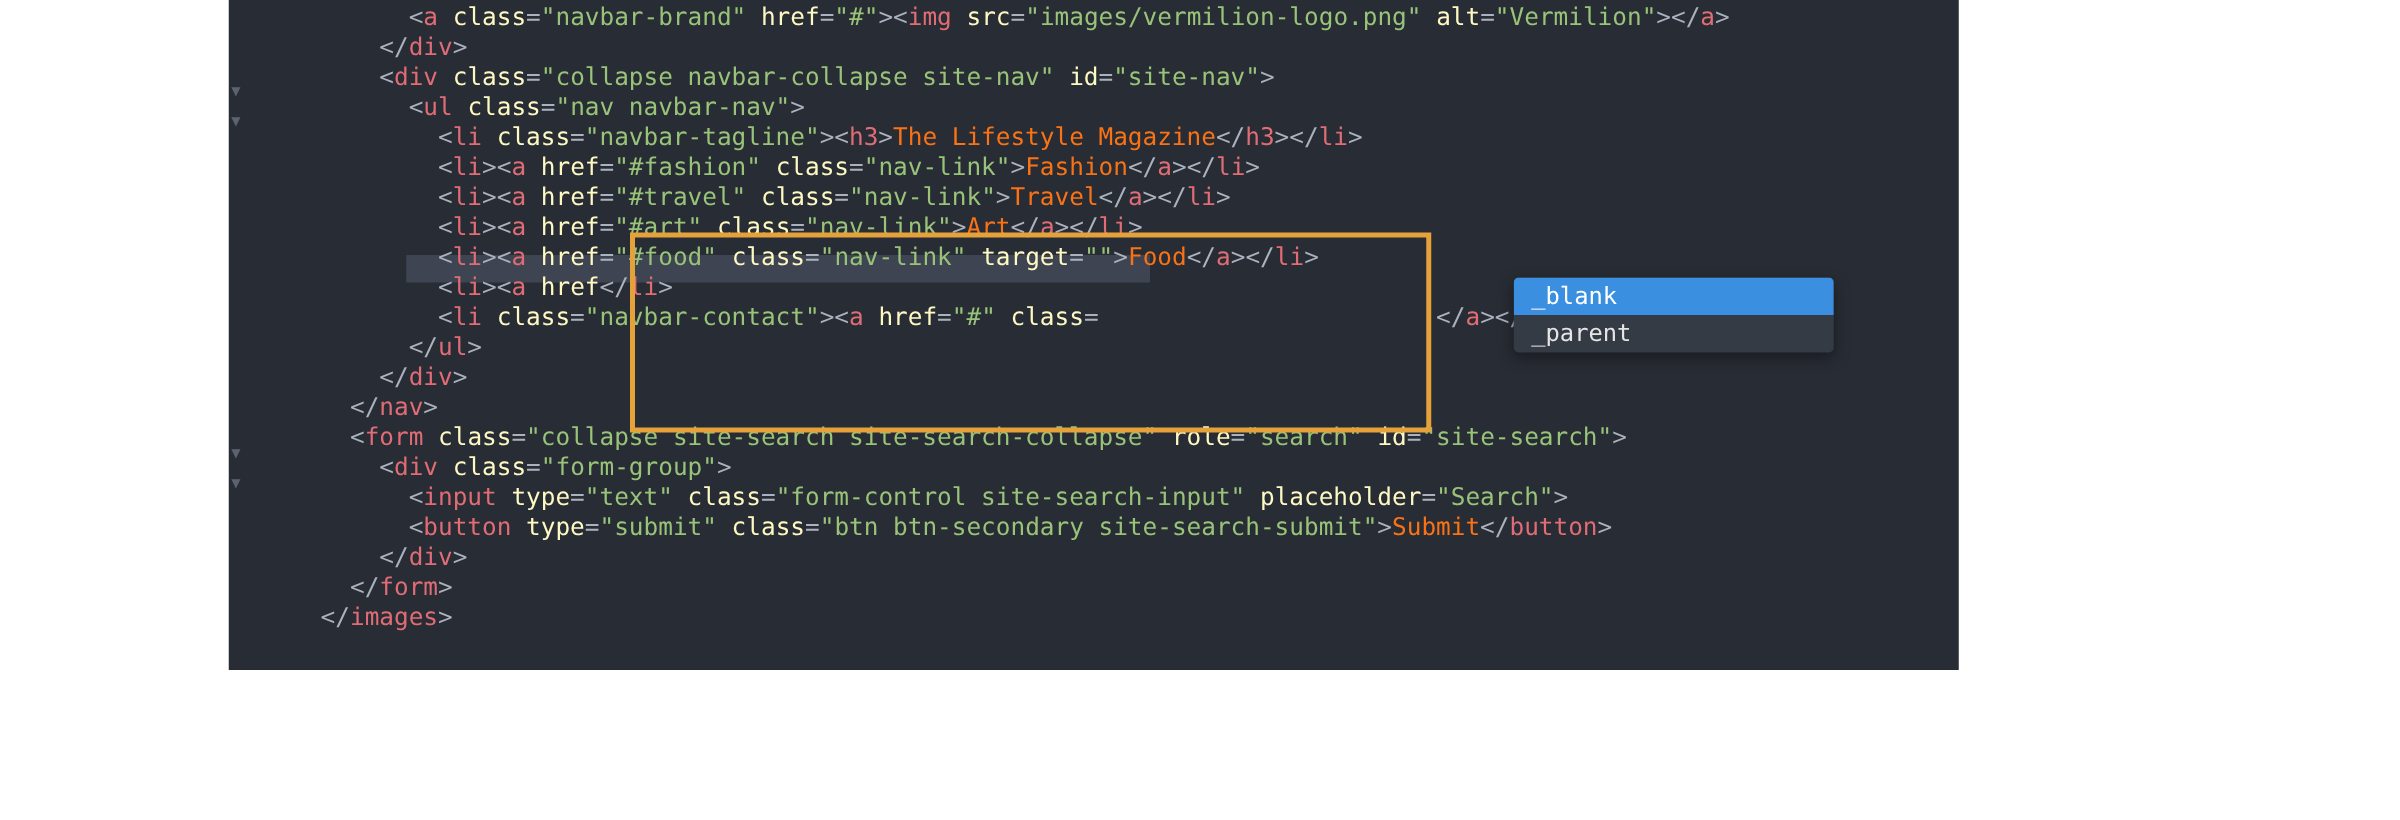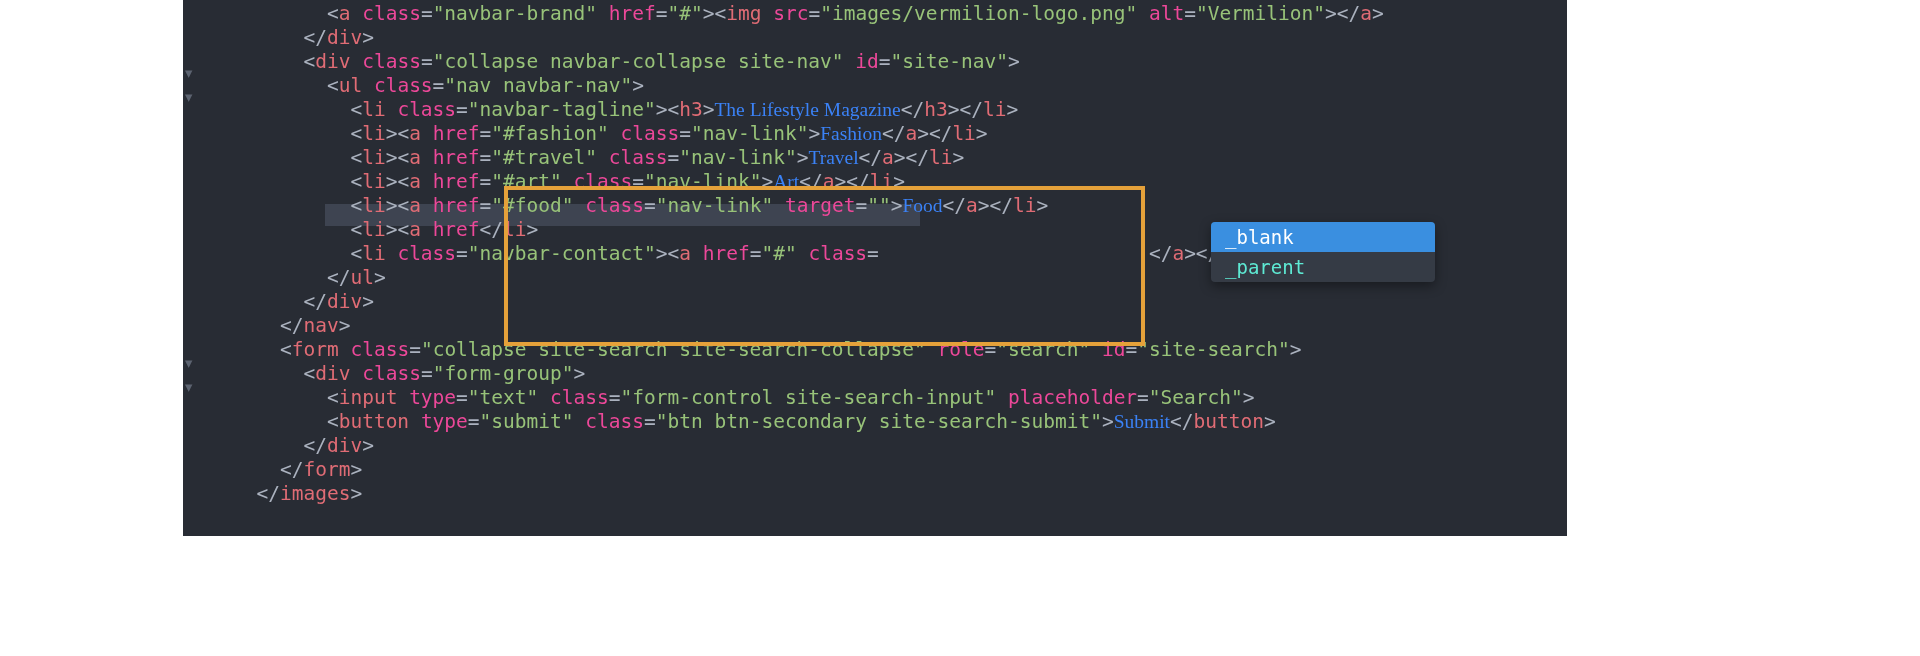--- a/index.html
+++ b/index.html
@@ -29,23 +29,23 @@
   }
   .code {
     position: absolute;
     left: 50px;
     top: 2px;
     white-space: pre;
     font-family: inherit;
   }
   .bracket { color: #abb2bf; }
   .tag    { color: #e06c75; }
-  .attr   { color: #ec4899; }
+  .attr   { color: #fef9c3; }
   .str    { color: #98c379; }
-  .txt    { color: #3b82f6; font-family: Liberation Serif, serif; }
+  .txt    { color: #f97316; }
   .fold {
     position: absolute;
     left: 0;
     color: #5c6370;
     font-size: 19px;
     user-select: none;
   }
   .hl-line {
     position: absolute;
     left: 142px;
@@ -66,31 +66,31 @@
     border: 4px solid #e5a13a;
     box-sizing: border-box;
     pointer-events: none;
     z-index: 5;
   }
 
   .popup {
     position: absolute;
     left: 1028px;
     top: 222px;
-    width: 224px;
+    width: 256px;
     background: #353b45;
     border-radius: 4px;
     box-shadow: 0 4px 12px rgba(0,0,0,0.4);
     font-size: 19px;
     z-index: 10;
     overflow: hidden;
   }
   .popup-item {
     padding: 3px 14px;
-    color: #5eead4;
+    color: #e5e5e5;
     cursor: pointer;
   }
   .popup-item.selected {
     background: #3a8fe0;
     color: #ffffff;
   }
 </style>
 </head>
 <body>
 

